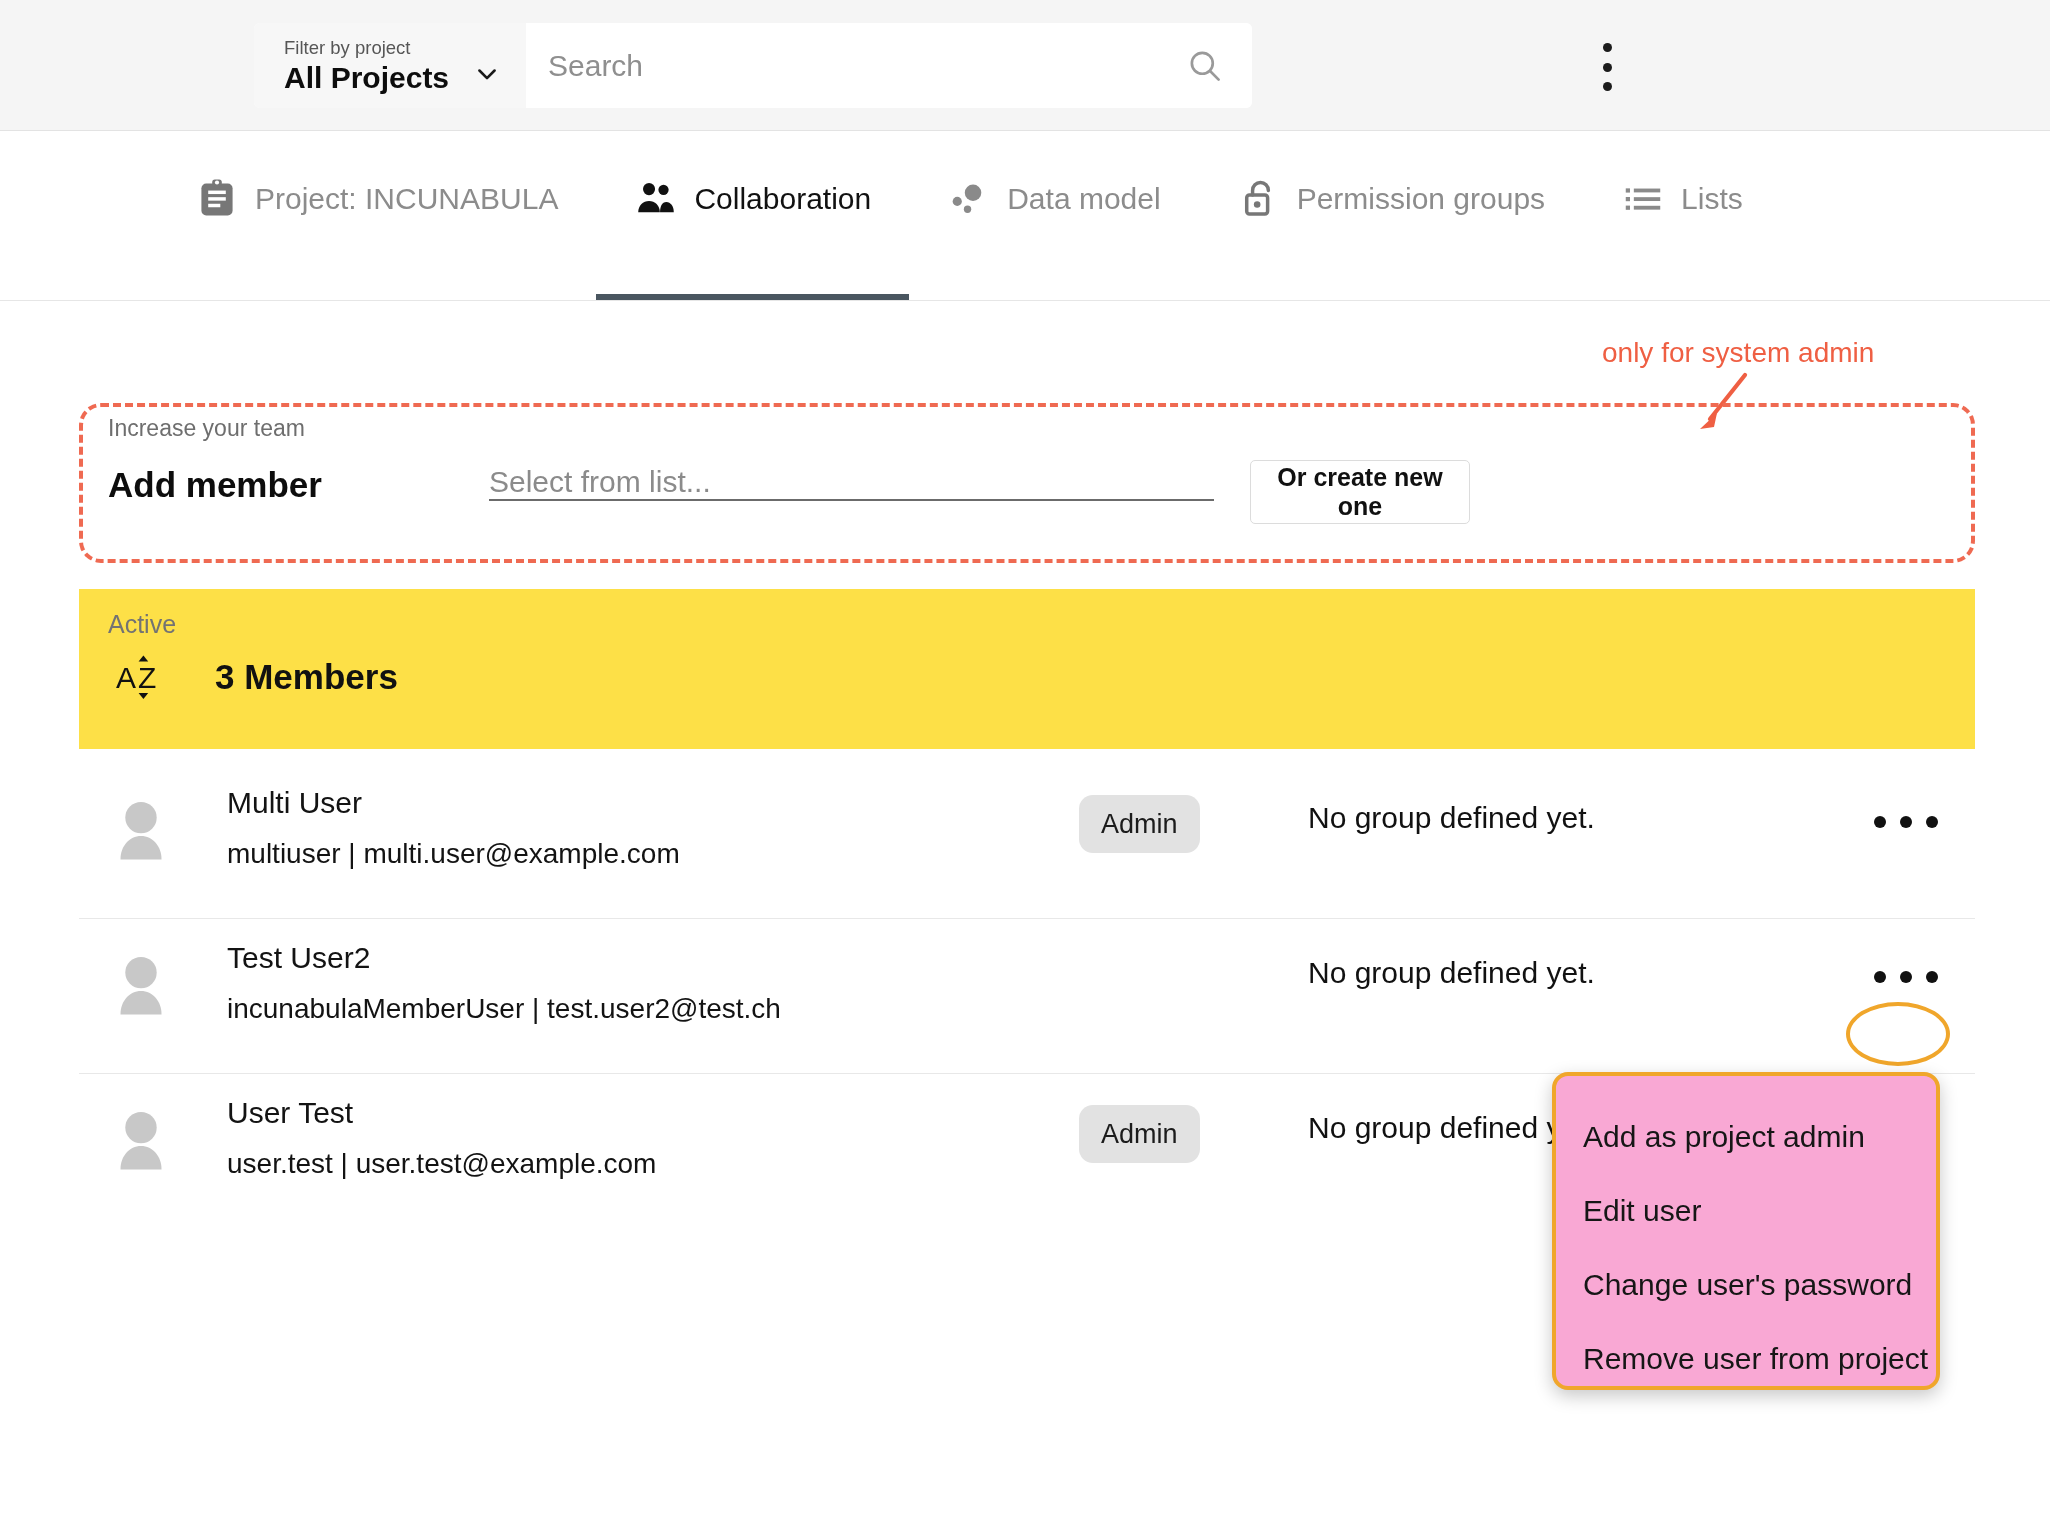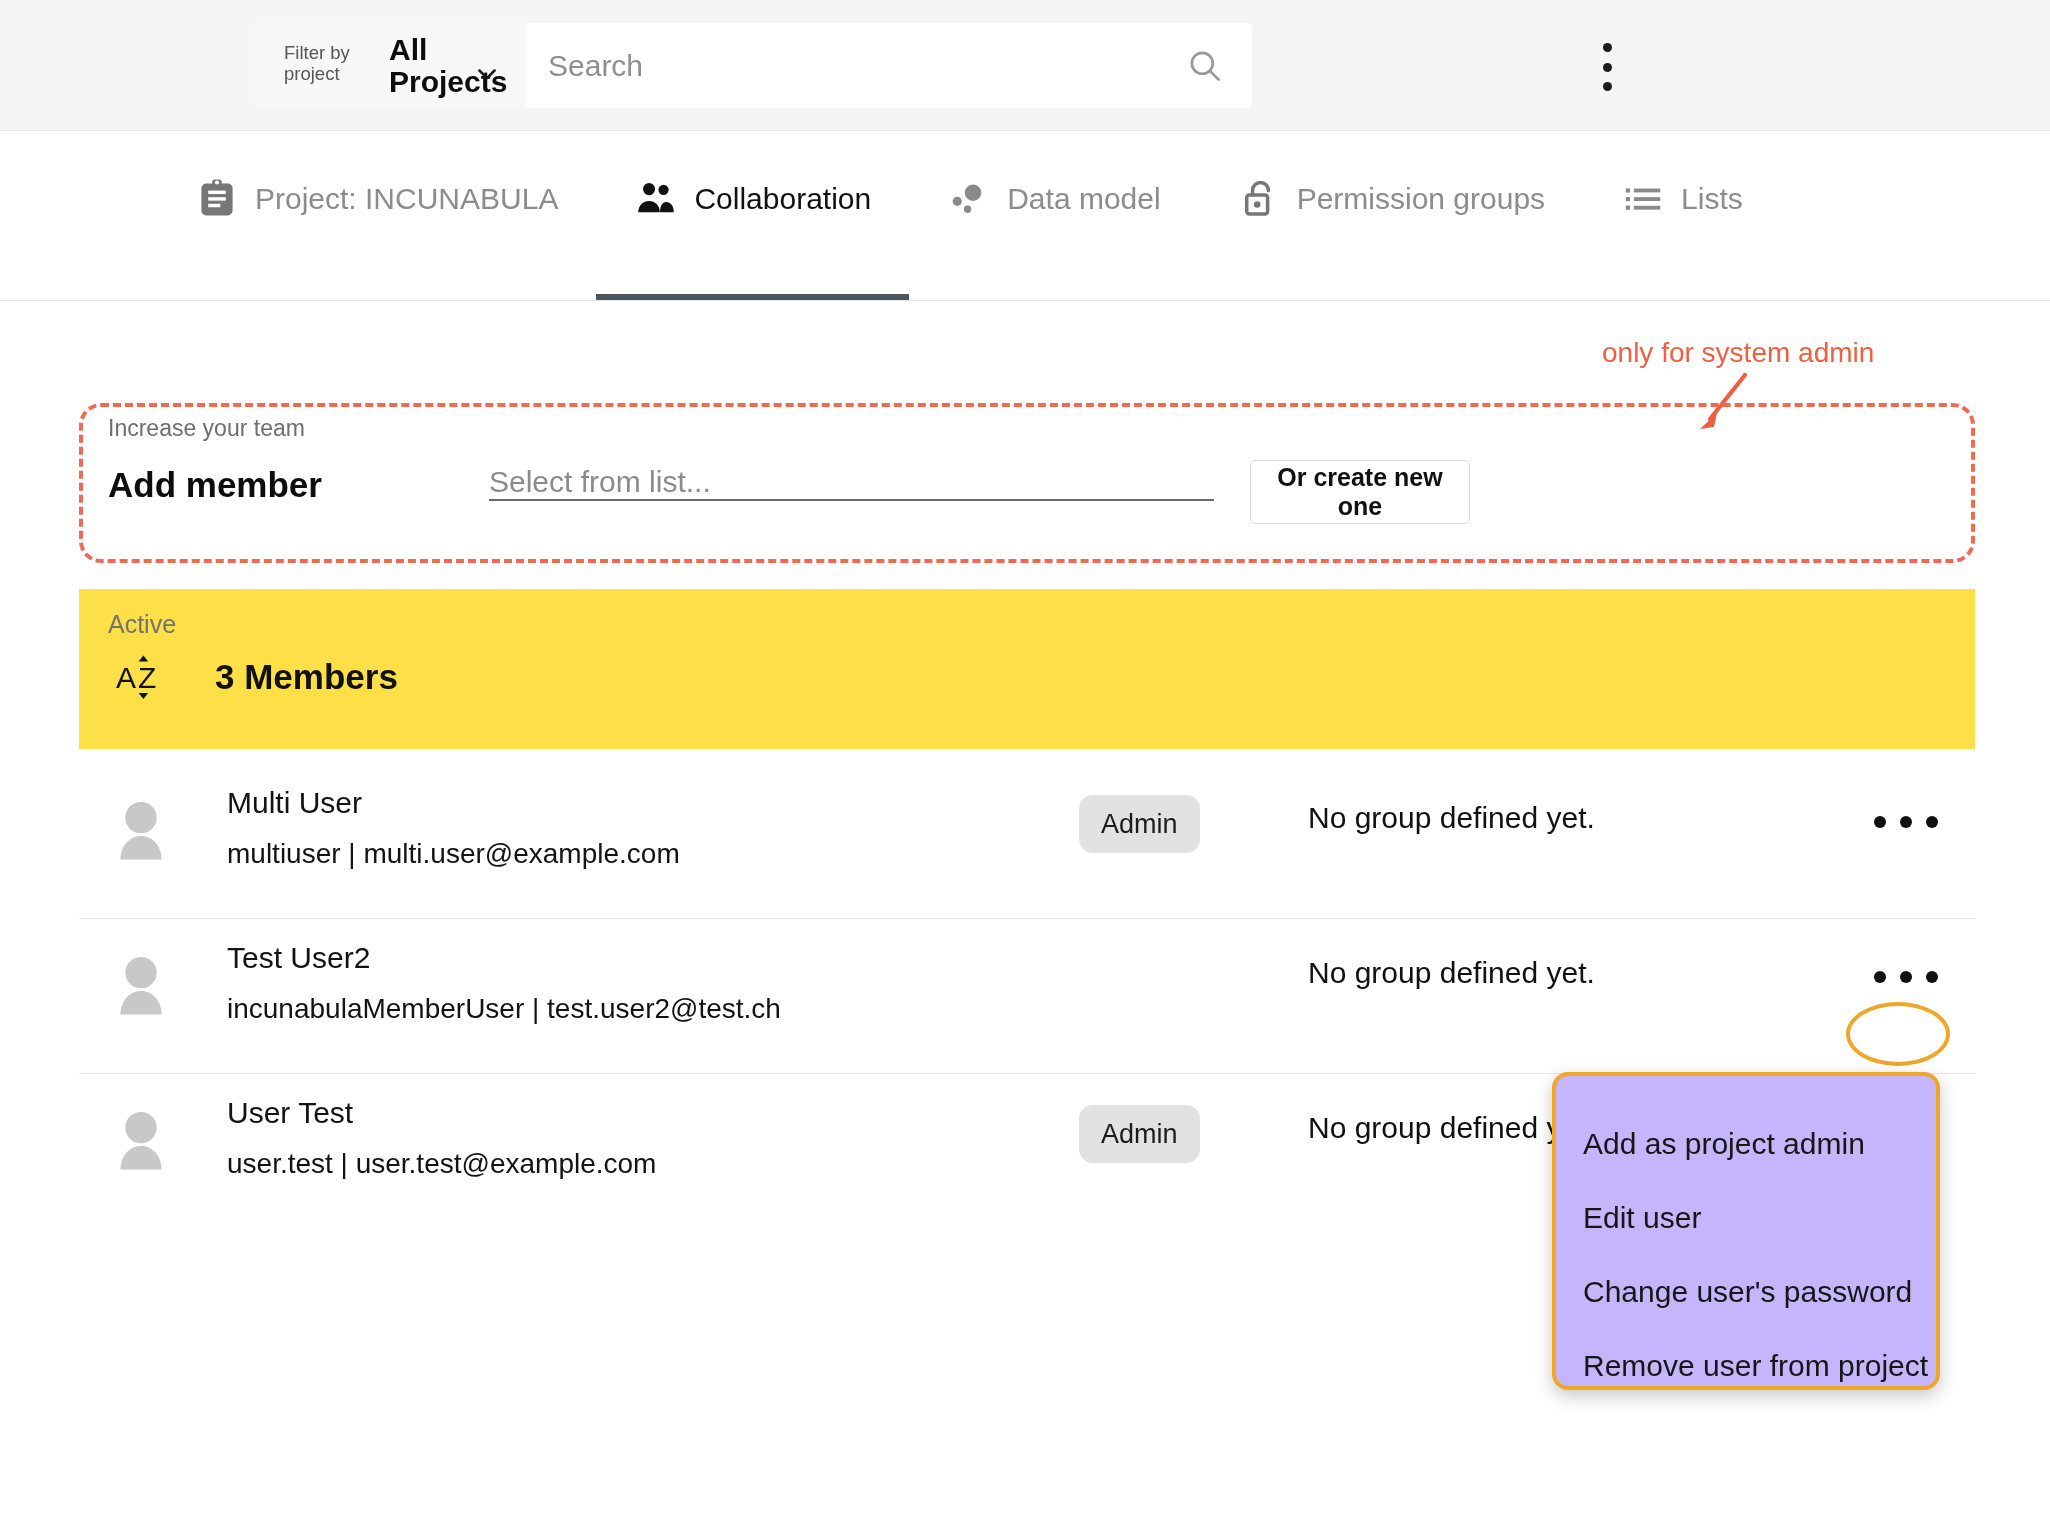--- a/index.html
+++ b/index.html
@@ -39,21 +39,21 @@
     width: 272px;
     background: #f7f7f7;
     border-radius: 6px 0 0 6px;
     display: flex;
     align-items: center;
     padding-left: 30px;
     box-sizing: border-box;
     position: relative;
     cursor: pointer;
   }
-  .pf-labels { display: flex; justify-content: center; align-items: center; }
+  .pf-labels { display: flex; flex-direction: column; justify-content: center; }
   .pf-small {
     font-size: 18.5px;
     color: #565656;
     line-height: 1.1;
     margin-bottom: 4px;
   }
   .pf-big {
     font-size: 30px;
     font-weight: bold;
     color: #0d0d0d;
@@ -353,27 +353,27 @@
     pointer-events: none;
   }
 
   
   .dropdown {
     position: absolute;
     left: 1552px;
     top: 1072px;
     width: 388px;
     height: 318px;
-    background: #c4b5fd;
+    background: #f9a8d4;
     border: 4px solid #f0a62b;
     border-radius: 16px;
     box-shadow: 0 6px 18px rgba(0,0,0,0.22);
     box-sizing: border-box;
     z-index: 40;
-    padding-top: 31px;
+    padding-top: 24px;
   }
   .dd-item {
     height: 74px;
     display: flex;
     align-items: center;
     padding-left: 27px;
     font-size: 30px;
     color: #161616;
     cursor: pointer;
     white-space: nowrap;

